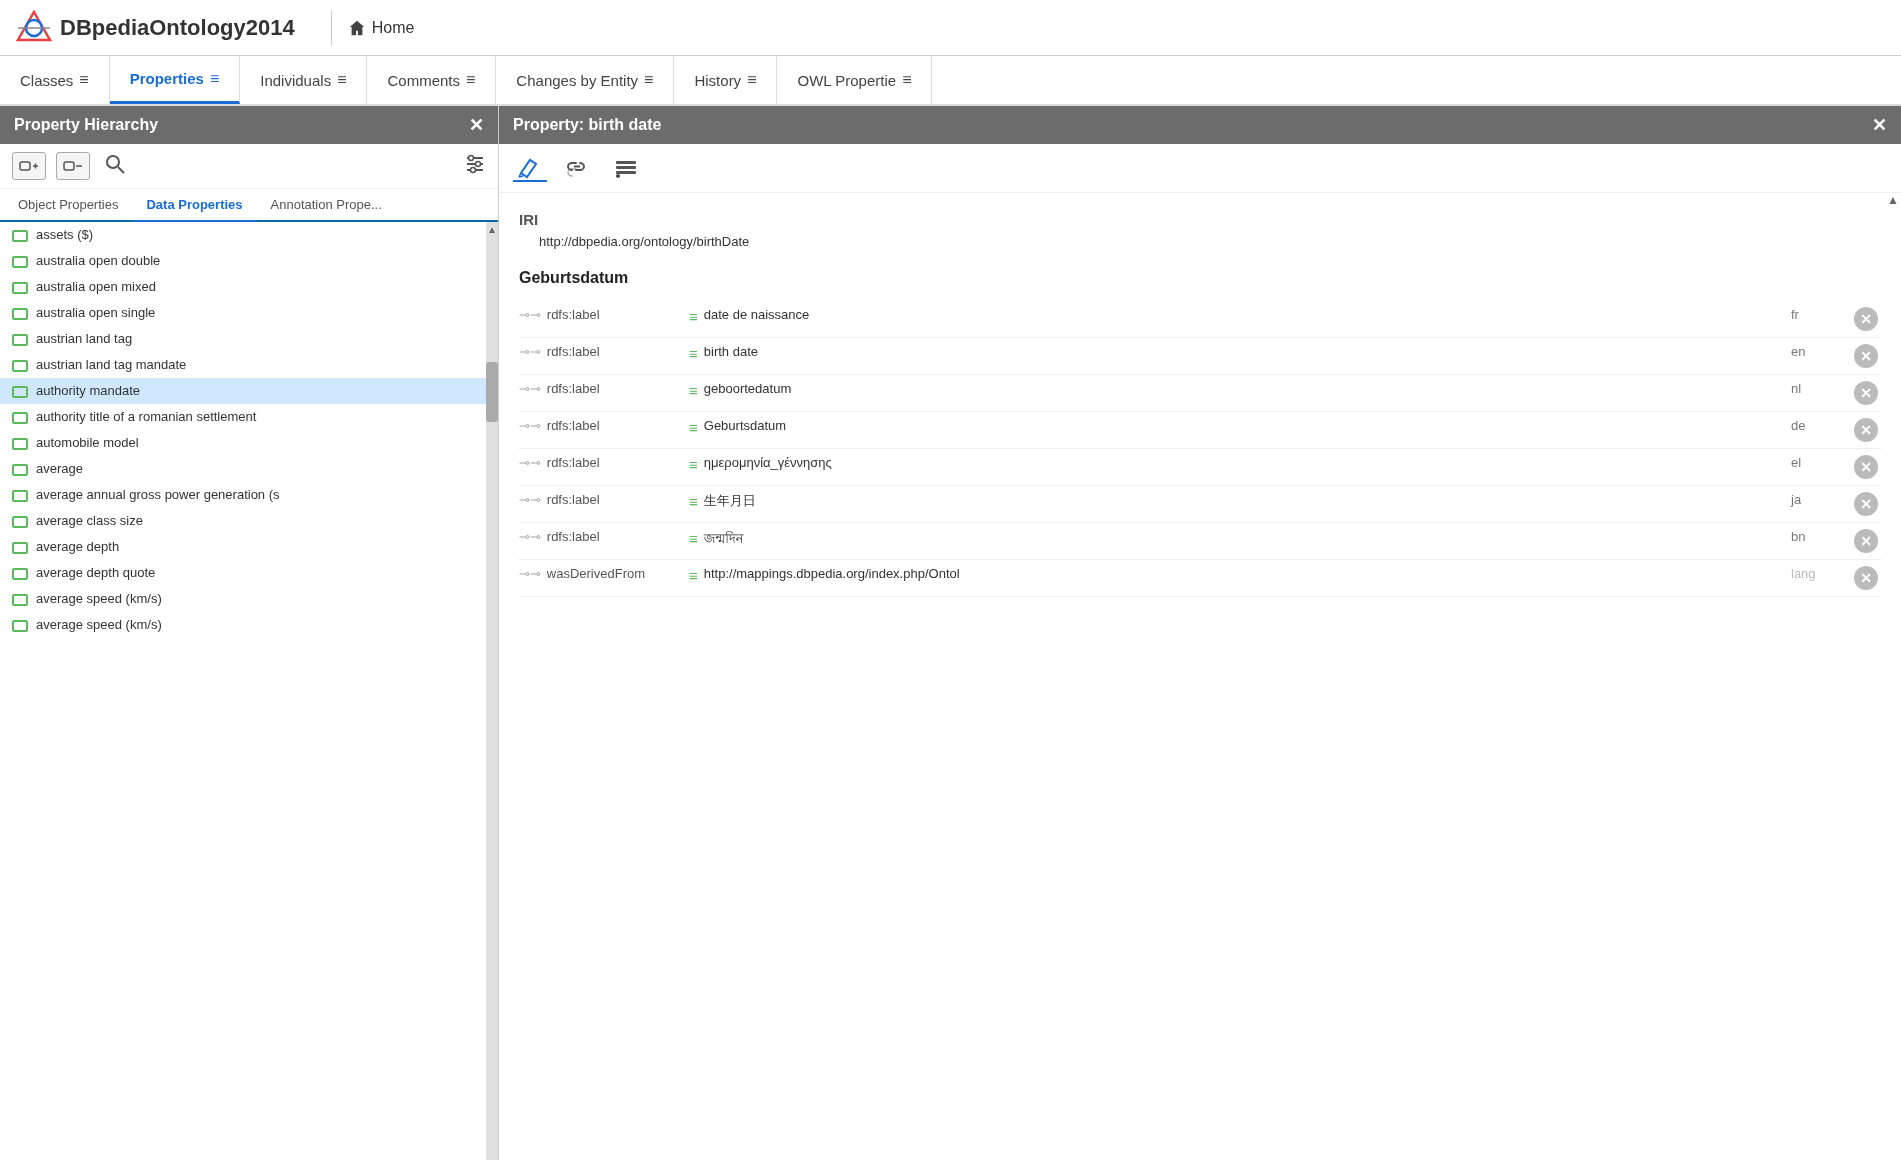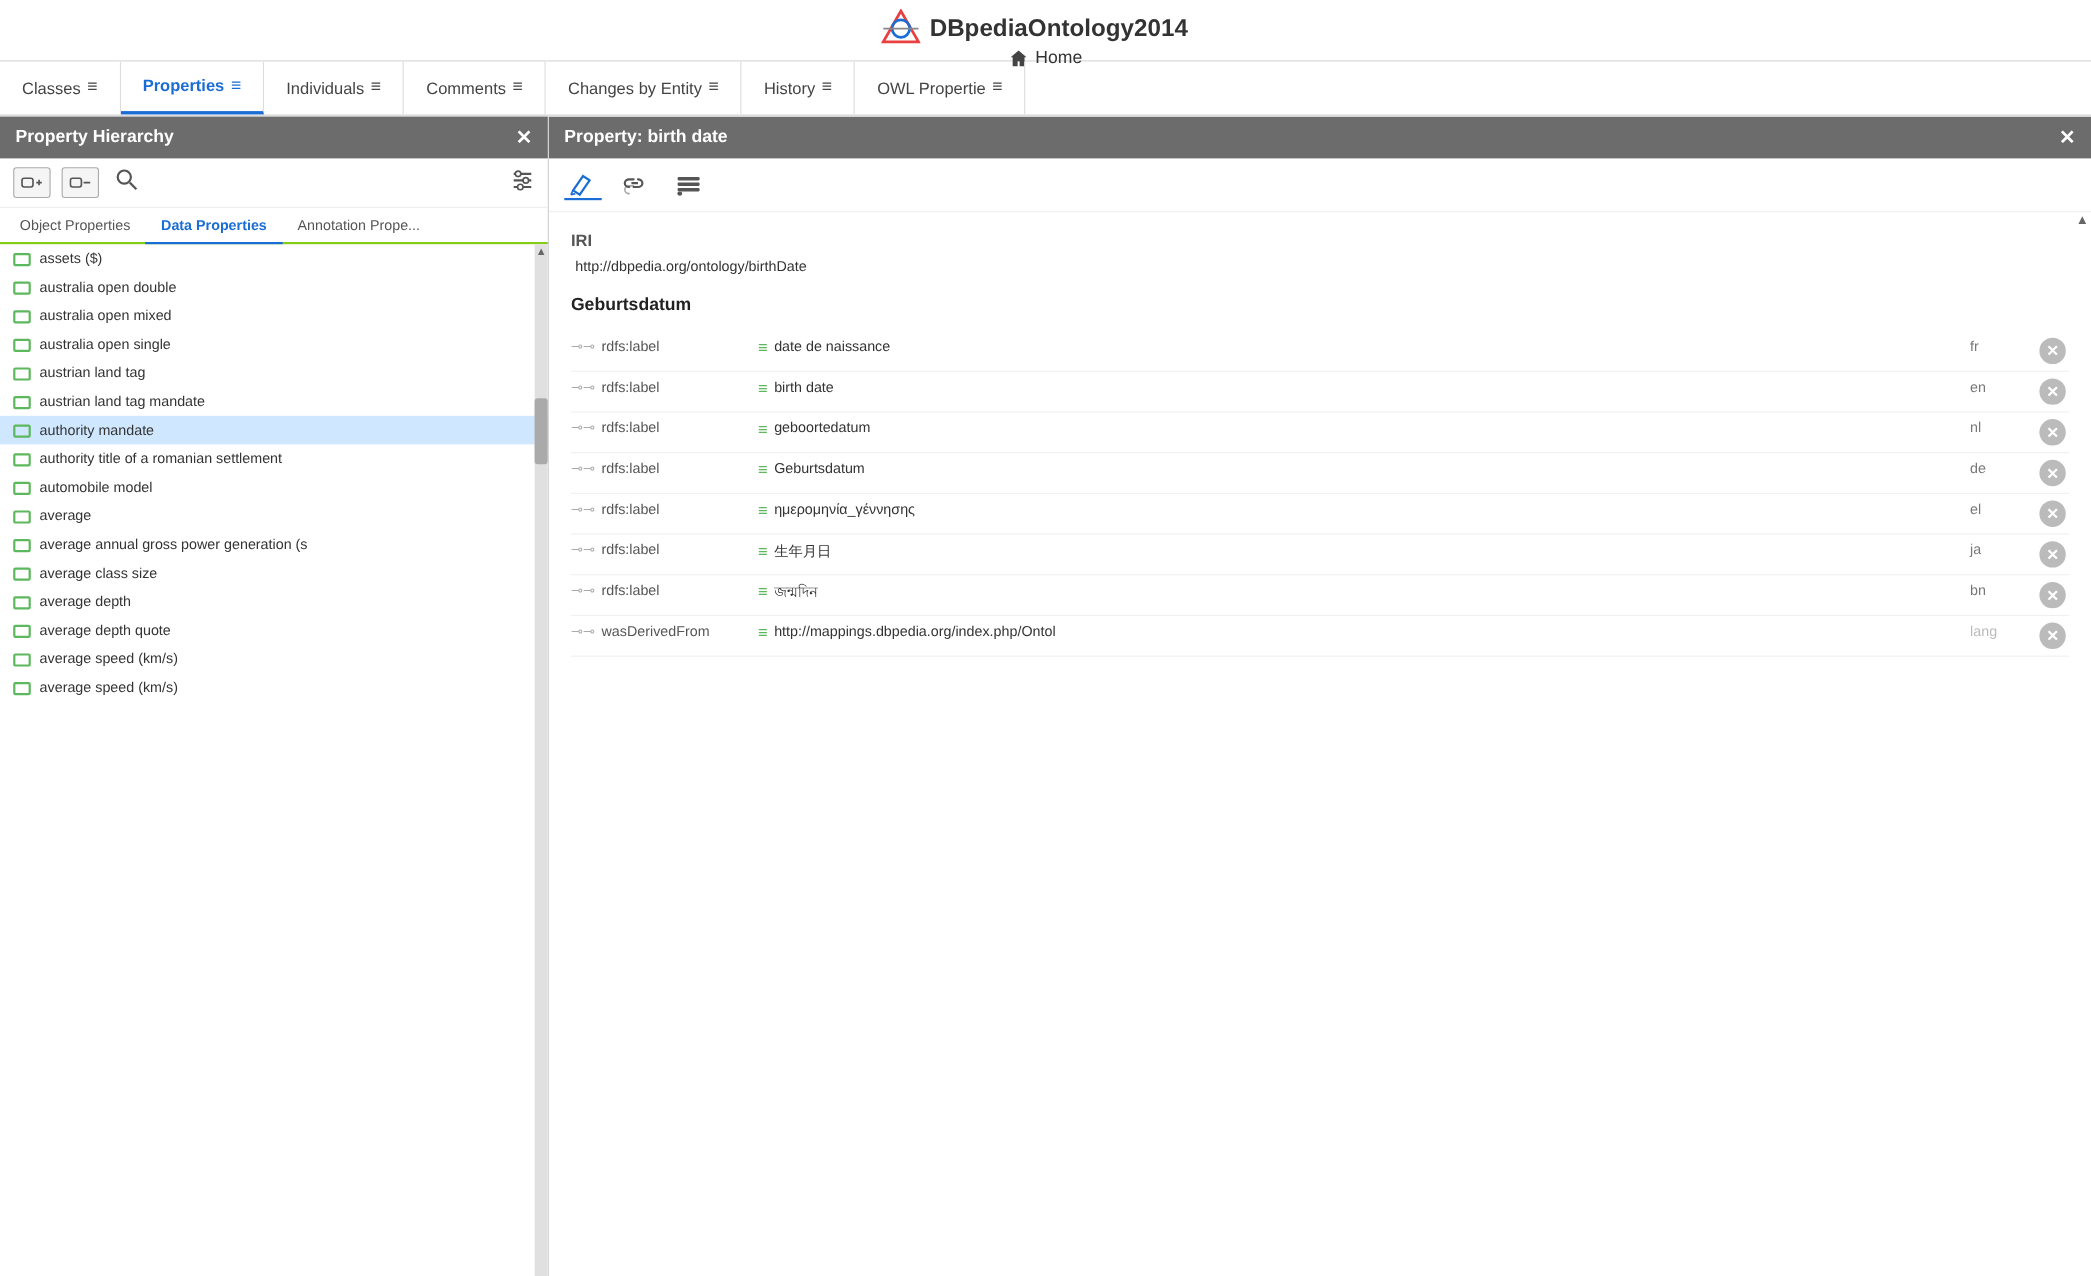--- a/index.html
+++ b/index.html
@@ -6,21 +6,20 @@
     body { font-family: Arial, sans-serif; font-size: 14px; background: #f0f0f0; color: #333; overflow: hidden; width: 1901px; min-height: 1160px; }
 
     
     .app-header {
       display: flex;
       align-items: center;
       background: #fff;
       border-bottom: 1px solid #ccc;
       padding: 8px 16px;
       height: 56px;
-      flex-direction: column;
     }
     .app-logo {
       display: flex;
       align-items: center;
       gap: 8px;
       font-size: 22px;
       font-weight: bold;
       color: #333;
       margin-right: 20px;
     }
@@ -124,21 +123,21 @@
     .filter-icon-btn {
       font-size: 18px;
       cursor: pointer;
       color: #555;
       margin-left: auto;
     }
 
     
     .sub-tabs {
       display: flex;
-      border-bottom: 2px solid #84cc16;
+      border-bottom: 2px solid #0369a1;
       padding: 0 4px;
     }
     .sub-tab {
       padding: 8px 14px;
       cursor: pointer;
       font-size: 13px;
       color: #555;
     }
     .sub-tab.active { color: #1a6dd4; font-weight: bold; border-bottom: 2px solid #1a6dd4; margin-bottom: -2px; }
 
@@ -227,21 +226,21 @@
     .section-label {
       font-size: 15px;
       font-weight: bold;
       color: #555;
       margin-bottom: 6px;
     }
     .iri-value {
       font-size: 13px;
       color: #333;
       margin-bottom: 20px;
-      margin-left: 4px;
+      margin-left: 20px;
     }
     .annotations-title {
       font-size: 16px;
       font-weight: bold;
       color: #222;
       margin-bottom: 14px;
     }
     .annotation-row {
       display: flex;
       align-items: flex-start;

